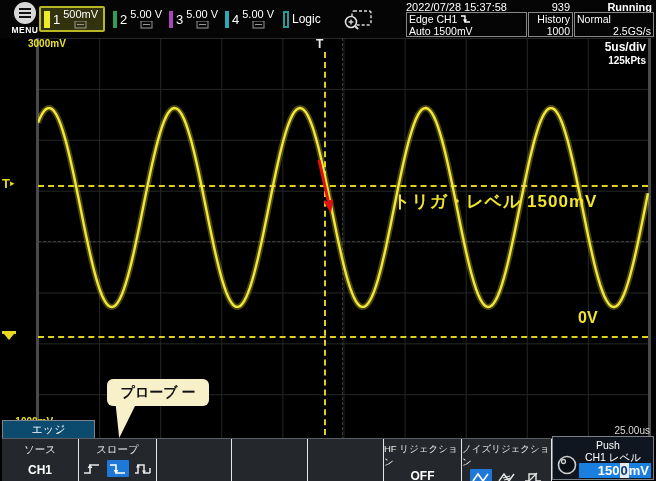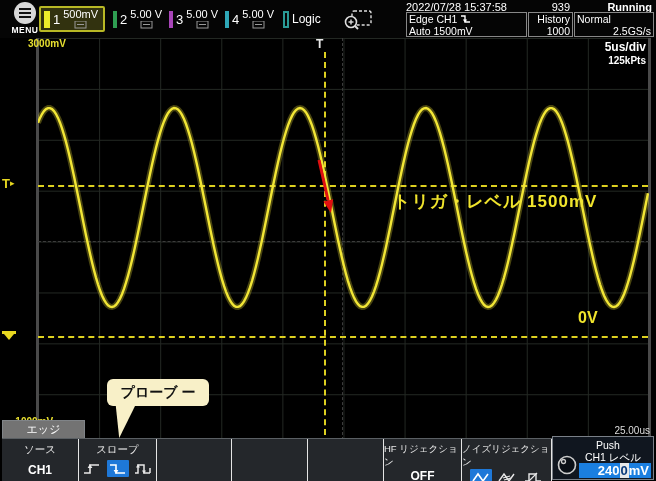--- a/index.html
+++ b/index.html
@@ -67,21 +67,21 @@
   .delaylabel{right:6px;top:425px;font-size:10px;color:#ddd;margin-left:44px;}
   .toplab{left:28px;top:38px;} .botlab{left:12px;top:416px;z-index:1;}
 
   
   .callout{left:107px;top:379px;width:102px;height:27px;background:#f8f0c8;border-radius:6px;
            color:#111;font-size:14px;font-weight:bold;display:flex;align-items:center;justify-content:center;z-index:6;}
   .callout-tail{left:112px;top:404px;width:24px;height:34px;background:#f8f0c8;z-index:5;
                 clip-path:polygon(15% 0,100% 0,30% 100%);}
 
   
-  .tab{left:2px;top:420px;width:83px;height:18px;background:#737373;border:1px solid #808488;border-bottom:none;
+  .tab{left:2px;top:420px;width:93px;height:18px;background:#0c4a6e;border:1px solid #808488;border-bottom:none;
        box-sizing:border-box;font-size:11px;display:flex;align-items:center;justify-content:center;z-index:4;}
   .menurow{left:2px;top:438px;width:550px;height:43px;display:flex;border-top:1px solid #5a5f63;z-index:3;}
   .cell{background:#24272b;border-right:1px solid #e5e5e5;box-sizing:border-box;
         display:flex;flex-direction:column;align-items:center;justify-content:space-between;padding:4px 0 5px;}
   .cell .lab{font-size:10.5px;color:#e8e8e8;}
   .cell .valtxt{font-size:12px;font-weight:bold;}
   .c1{width:77px;} .c2{width:78px;} .c3{width:75px;} .c4{width:76px;} .c5{width:76px;}
   .c6{width:78px;} .c7{width:90px;}
   .c6 .lab,.c7 .lab{font-size:9.5px;}
   .iconrow{display:flex;gap:4px;align-items:center;}
@@ -322,16 +322,16 @@
         <circle cx="5" cy="5" r="4" fill="#ccc"></circle>
         <line x1="2.5" y1="2.5" x2="7.5" y2="7.5" stroke="#10161f" stroke-width="1.4"></line>
       </svg>
       <span>:0mV</span>
     </div>
     <div class="kline2">CH1 レベル</div>
     <svg class="knob" width="20" height="20" viewBox="0 0 20 20">
       <circle cx="10" cy="10" r="8.5" fill="#0a0f16" stroke="#ccc" stroke-width="1.6"></circle>
       <circle cx="6.5" cy="6.5" r="2" fill="none" stroke="#ccc" stroke-width="1.3"></circle>
     </svg>
-    <div class="lvlbox"><span>240</span><span class="cur">0</span><span>mV</span></div>
+    <div class="lvlbox"><span>150</span><span class="cur">0</span><span>mV</span></div>
   </div>
 
 </div>
 
 </body></html>

